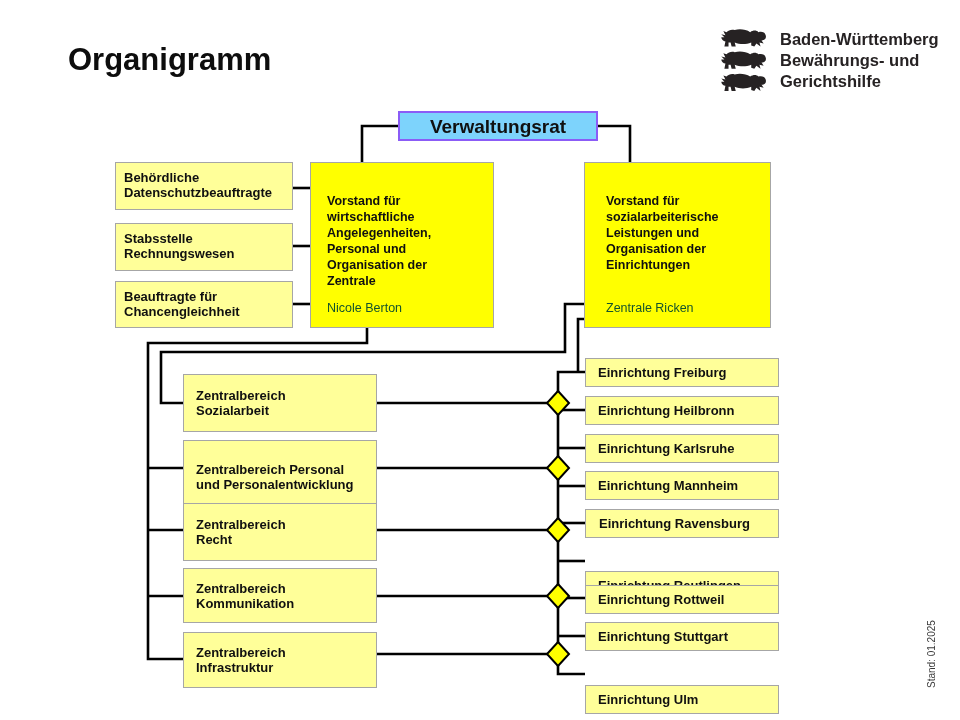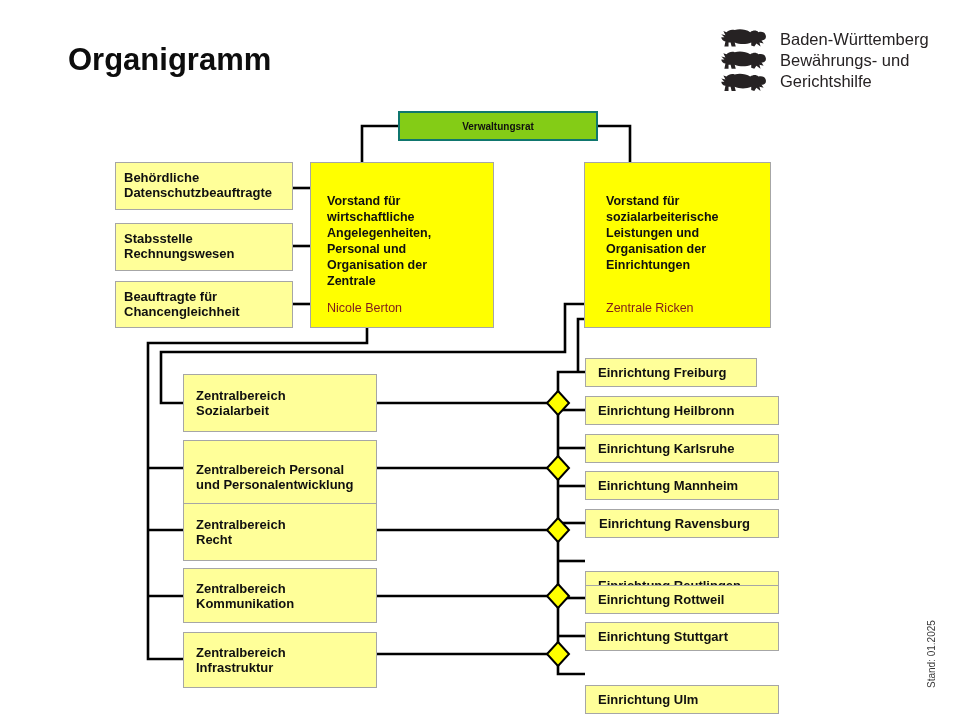--- a/index.html
+++ b/index.html
@@ -8,41 +8,41 @@
     font-family:"Liberation Sans", sans-serif;color:#111;
   }
   .connectors{position:absolute;left:0;top:0;z-index:1;}
   .page-title{
     position:absolute;left:68px;top:42px;margin:0;z-index:3;
     font-size:31px;font-weight:700;letter-spacing:0px;color:#0d0d0d;
   }
   .logo{position:absolute;left:718px;top:28px;z-index:3;display:flex;}
   .logo-lions{display:block;}
   .logo-text{
-    margin-left:10px;font-size:16.5px;line-height:21px;font-weight:400;
+    margin-left:10px;font-size:16.5px;line-height:21px;font-weight:700;
     color:#262223;white-space:pre-line;margin-top:1px;
   }
   .box{
     position:absolute;z-index:2;box-sizing:border-box;
     background:#FFFF99;border:1px solid #A6A6A6;
     font-size:13px;line-height:15px;font-weight:700;color:#101010;
     white-space:pre-line;
   }
   .box-root{
-    background:#84cc16;border:2px solid #0f766e;
+    background:#7dd3fc;border:2px solid #8b5cf6;
     display:flex;align-items:center;justify-content:center;
-    font-size:10px;white-space:nowrap;
+    font-size:19px;white-space:nowrap;
   }
   .box-vorstand{
     background:#FFFF00;border:1px solid #A6A6A6;
     padding:14px 12px 11px 16px;font-size:12.5px;line-height:16px;
   }
   .box-vorstand .person{
     position:absolute;left:16px;bottom:11px;
-    font-weight:400;color:#7f1d1d;font-size:12.5px;white-space:nowrap;
+    font-weight:400;color:#14532d;font-size:12.5px;white-space:nowrap;
   }
   .box-staff{padding:7px 6px 0 8px;}
   .box-central{display:flex;flex-direction:column;justify-content:center;padding-left:12px;}
   .box-facility{display:flex;align-items:center;padding-left:12px;white-space:nowrap;}
   .stand-note{
     position:absolute;z-index:3;left:926px;top:616px;height:72px;
     writing-mode:vertical-rl;transform:rotate(180deg);
     font-size:10px;color:#3a3a3a;white-space:nowrap;
   }
 </style>
@@ -141,21 +141,21 @@
 Sozialarbeit</div>
   <div class="box box-central" style="left:183px;top:440px;width:194px;height:73px;">Zentralbereich Personal
 und Personalentwicklung</div>
   <div class="box box-central" style="left:183px;top:503px;width:194px;height:58px;">Zentralbereich
 Recht</div>
   <div class="box box-central" style="left:183px;top:568px;width:194px;height:55px;">Zentralbereich
 Kommunikation</div>
   <div class="box box-central" style="left:183px;top:632px;width:194px;height:56px;">Zentralbereich
 Infrastruktur</div>
 
-  <div class="box box-facility" style="left:585px;top:358px;width:172px;height:29px;">Einrichtung Freiburg</div>
+  <div class="box box-facility" style="left:585px;top:358px;width:194px;height:29px;">Einrichtung Freiburg</div>
   <div class="box box-facility" style="left:585px;top:396px;width:194px;height:29px;">Einrichtung Heilbronn</div>
   <div class="box box-facility" style="left:585px;top:434px;width:194px;height:29px;">Einrichtung Karlsruhe</div>
   <div class="box box-facility" style="left:585px;top:471px;width:194px;height:29px;">Einrichtung Mannheim</div>
   <div class="box box-facility" style="left:585px;top:509px;width:194px;height:29px;padding-left:13px;">Einrichtung Ravensburg</div>
   <div class="box box-facility" style="left:585px;top:547px;width:194px;height:29px;margin-top:24px;">Einrichtung Reutlingen</div>
   <div class="box box-facility" style="left:585px;top:585px;width:194px;height:29px;">Einrichtung Rottweil</div>
   <div class="box box-facility" style="left:585px;top:622px;width:194px;height:29px;">Einrichtung Stuttgart</div>
   <div class="box box-facility" style="left:585px;top:660px;width:194px;height:29px;margin-top:25px;">Einrichtung Ulm</div>
 
   <div class="stand-note">Stand: 01.2025</div>

